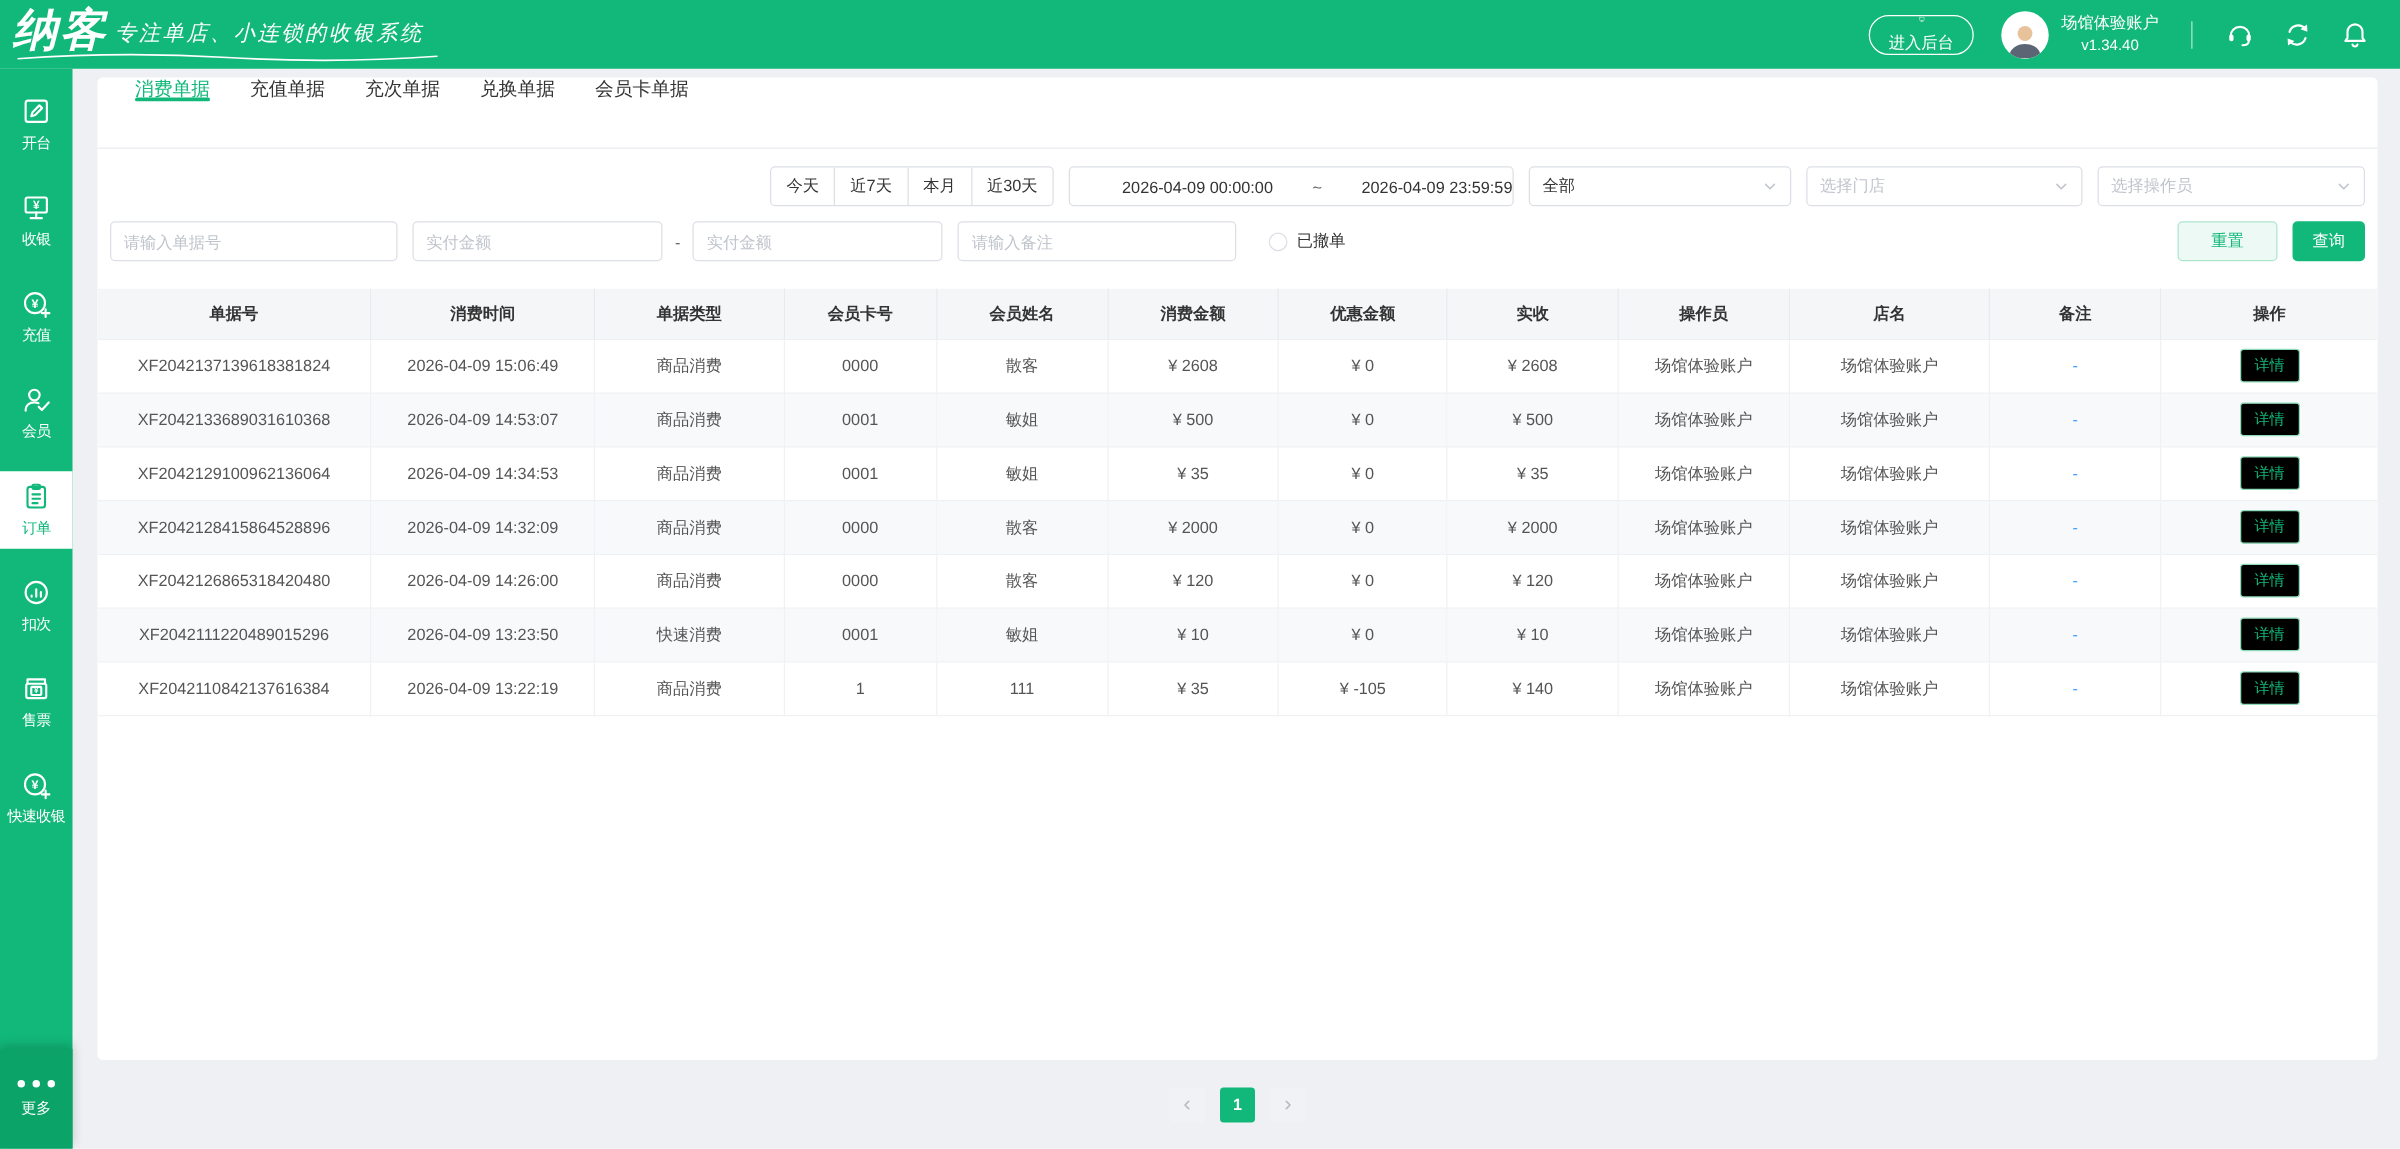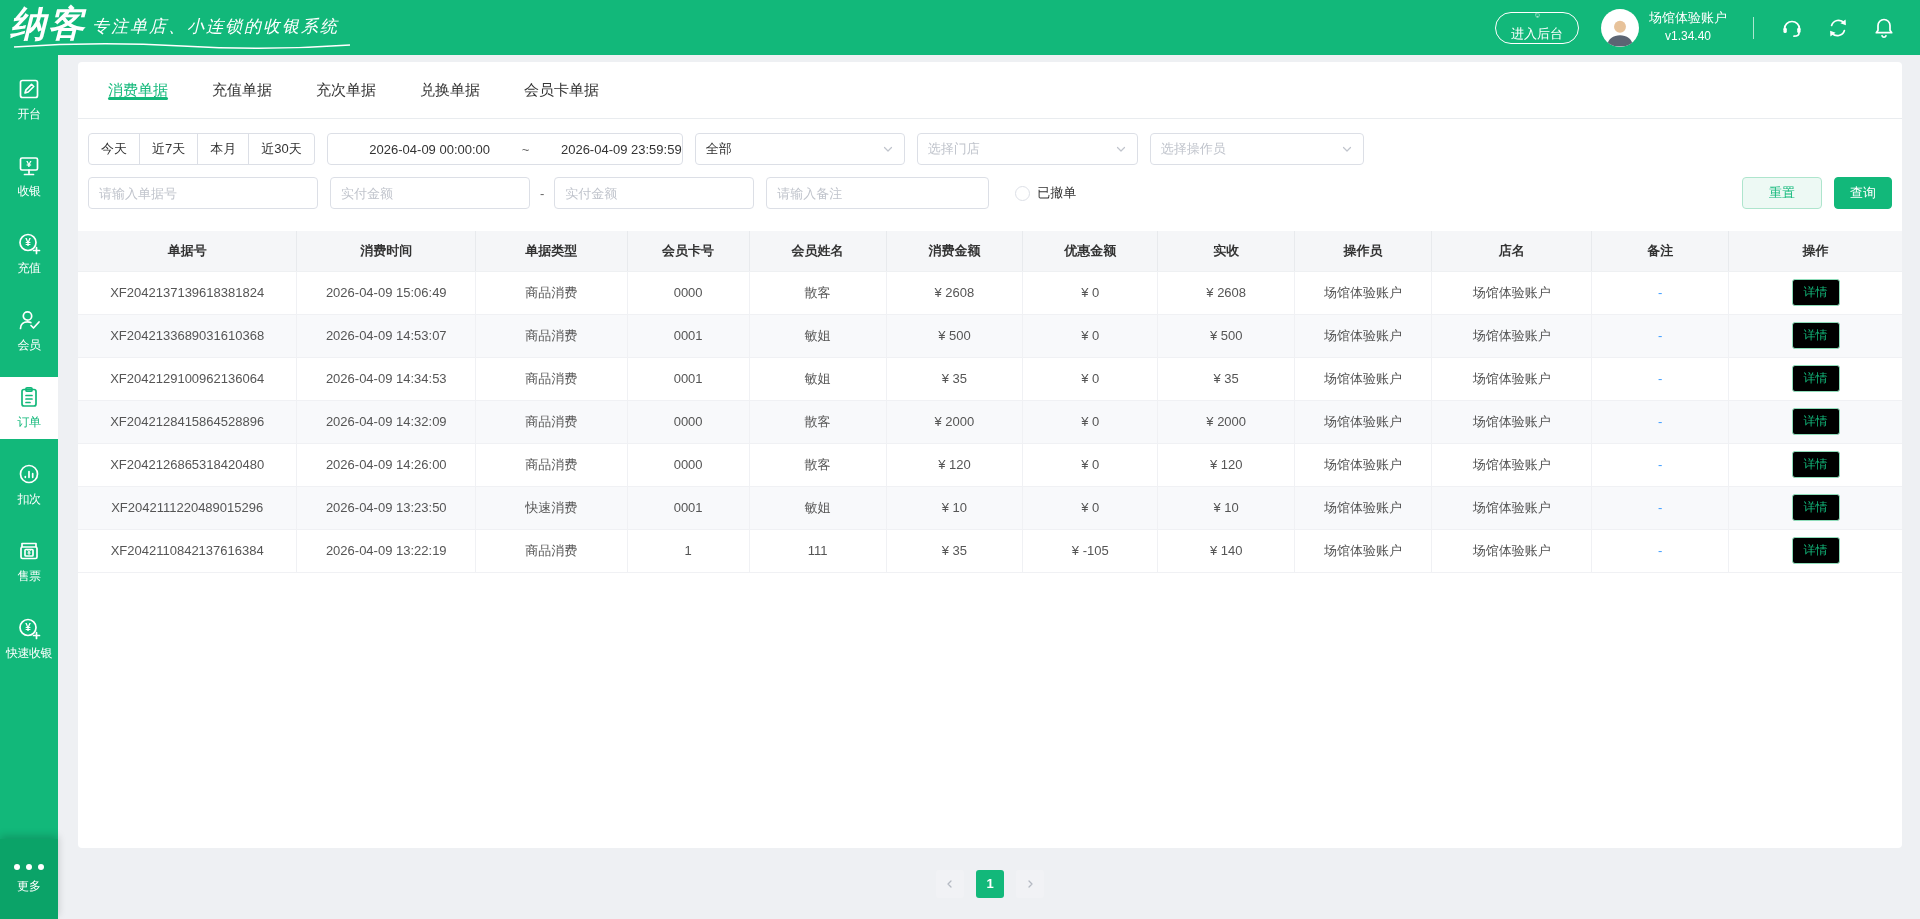--- a/index.html
+++ b/index.html
@@ -29,28 +29,28 @@
   .side-item.active { background:#fff; color:#12b87a; }
   .side-item .lbl { white-space:nowrap; letter-spacing:-0.5px; }
   .side-more { position:absolute; bottom:0; left:0; width:100%; height:80px; background:#0ba368; box-shadow:0 -3px 8px rgba(0,0,0,.18); display:flex; flex-direction:column; align-items:center; justify-content:center; gap:8px; color:#fff; font-size:12px; cursor:pointer; }
   .dots { display:flex; gap:6px; }
   .dots i { width:6px; height:6px; border-radius:50%; background:#fff; }
 
   .main { flex:1; padding:7px 18px 0 20px; display:flex; flex-direction:column; }
   .card { background:#fff; border-radius:4px; height:786px; display:flex; flex-direction:column; overflow:hidden; }
 
   
-  .tabbar { height:57px; border-bottom:1px solid #e9ecef; display:flex; align-items:center; padding-left:30px; gap:44px; flex-shrink:0; }
+  .tabbar { height:57px; border-bottom:1px solid #e9ecef; display:flex; align-items:flex-start; padding-left:30px; gap:32px; flex-shrink:0; }
   .tab { display:flex; align-items:center; font-size:15px; color:#333; position:relative; cursor:pointer; }
   .tab.active { color:#12b87a; }
   .tab.active::after { content:""; position:absolute; left:0; right:0; bottom:0; height:3px; background:#12b87a; border-radius:2px; }
 
   
   .filters { padding:14px 10px 0 10px; flex-shrink:0; }
-  .filter-row { display:flex; align-items:center; gap:12px; margin-bottom:12px; }
+  .filter-row { display:flex; align-items:center; gap:12px; margin-bottom:12px;justify-content:flex-end; }
   .segmented { display:flex; border:1px solid #dcdfe6; border-radius:4px; overflow:hidden; height:32px; background:#fff; }
   .segment { padding:0 12px; line-height:30px; font-size:13px; color:#333; border-right:1px solid #dcdfe6; cursor:pointer; white-space:nowrap; }
   .segment:last-child { border-right:none; }
   .date-range { width:356px; height:32px; border:1px solid #dcdfe6; border-radius:4px; background:#fff; display:flex; align-items:center; padding:0 10px; gap:4px; }
   .date-range input { border:none; outline:none; flex:1; text-align:center; font-size:13px; color:#333; font-family:inherit; background:transparent; }
   .tilde { color:#666; }
   .select { height:32px; border:1px solid #dcdfe6; border-radius:4px; background:#fff; display:flex; align-items:center; justify-content:space-between; padding:0 10px; cursor:pointer; }
   .select .value { font-size:13px; color:#333; }
   .select.placeholder .value { color:#c0c4cc; }
   .w-type { width:210px; } .w-store { width:221px; } .w-operator { width:214px; }

